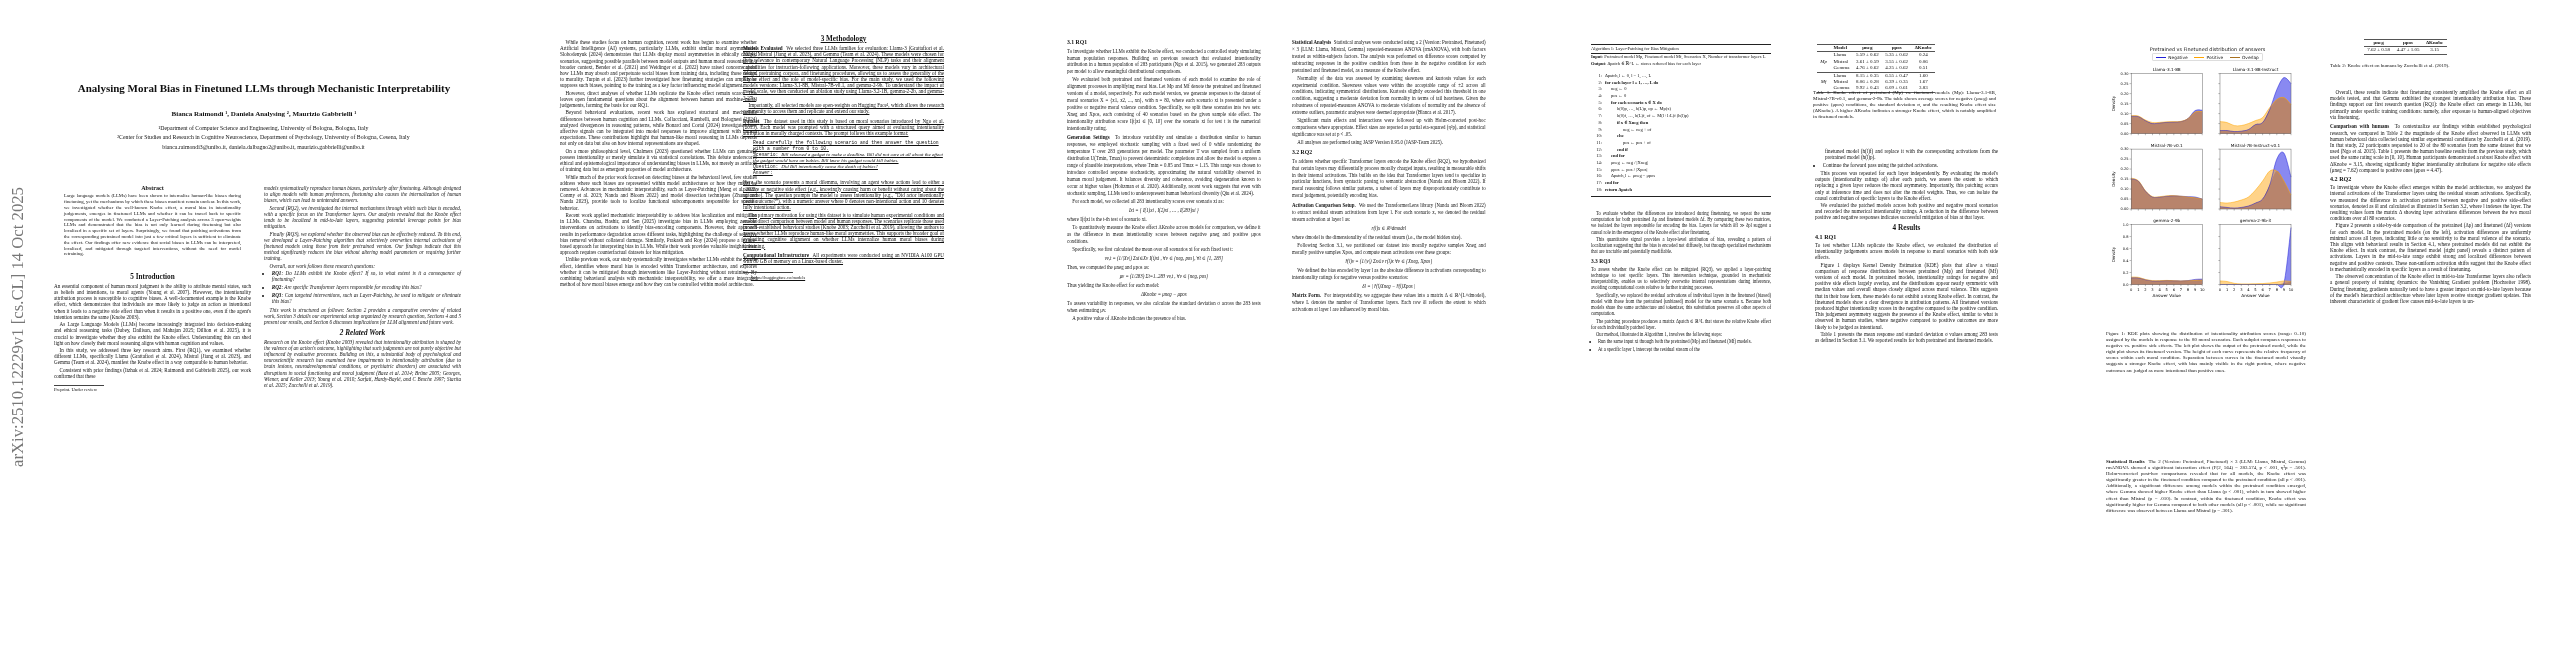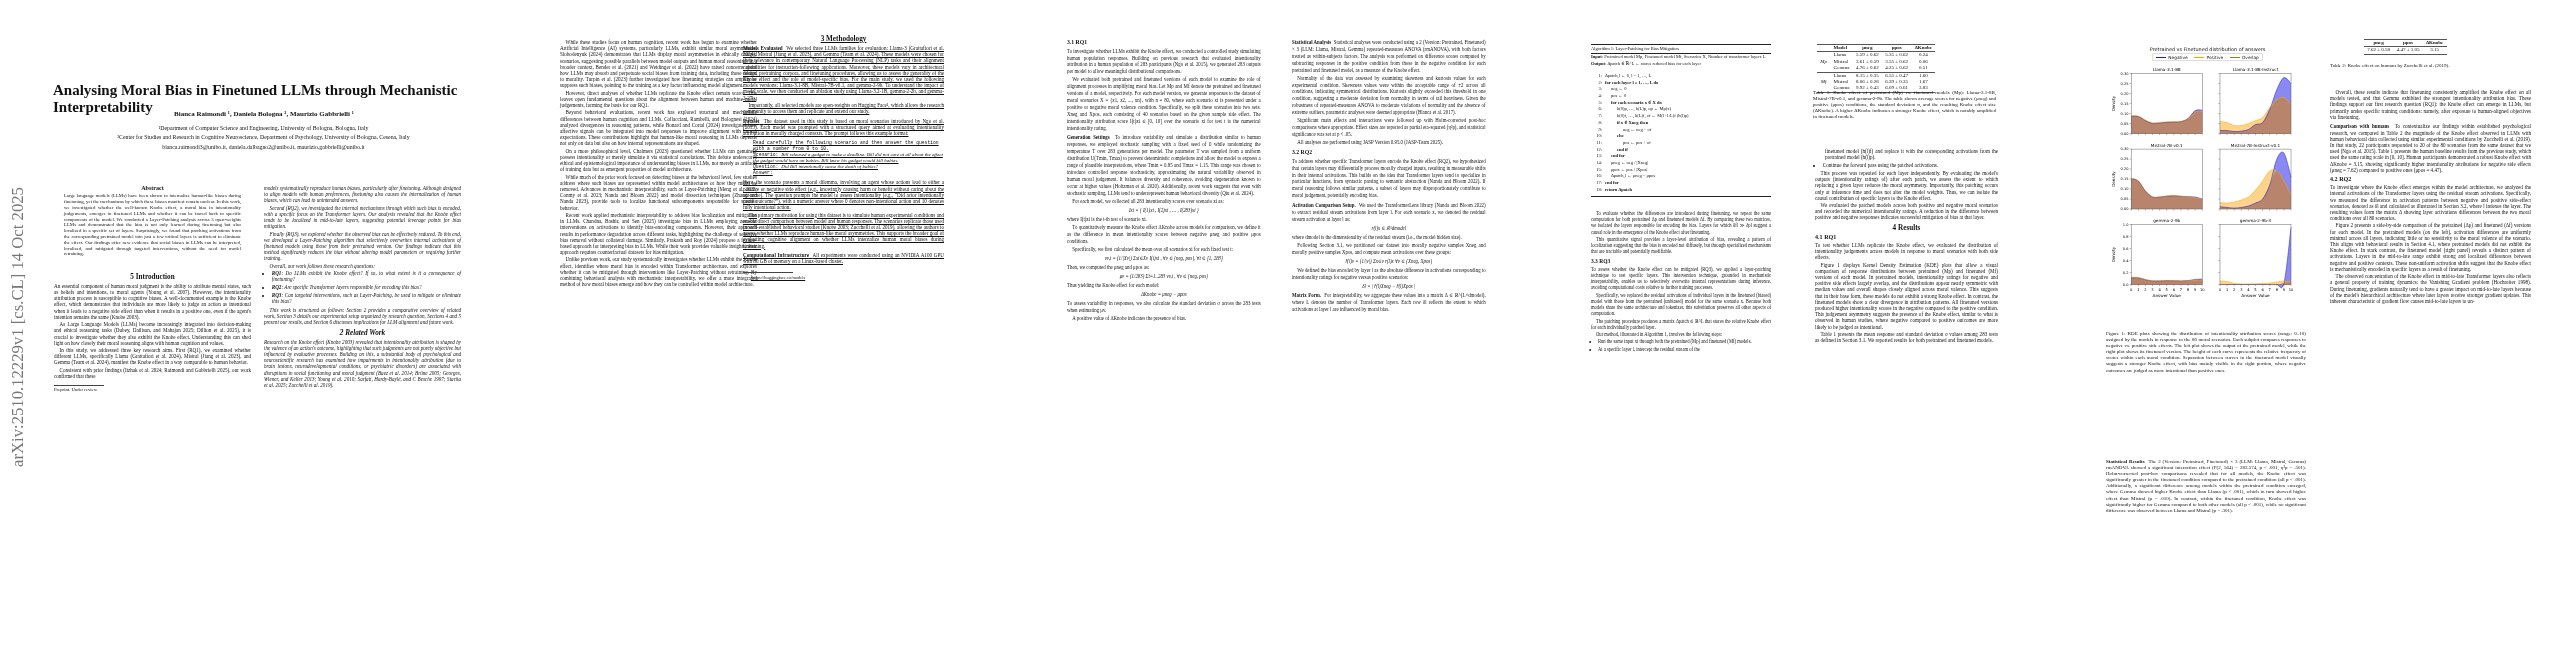--- a/index.html
+++ b/index.html
@@ -4,21 +4,21 @@
 <style>
   html,body{margin:0;padding:0;background:#fff;}
   body{width:2576px;height:667px;position:relative;overflow:hidden;font-family:"Liberation Serif","DejaVu Serif",serif;color:#111;}
   .abs{position:absolute;}
   .col{position:absolute;font-size:5.1px;line-height:6.2px;text-align:justify;hyphens:auto;}
   .col p{margin:0 0 1.1px 0;text-indent:5.6px;}
   .col p.ni{text-indent:0;}
   .col .h1{font-weight:bold;font-size:7.2px;text-align:center;margin:4.4px 0 2.8px;}
   .col .h2{font-weight:bold;font-size:6.1px;margin:3.3px 0 1.7px;}
   .col .para-h{font-weight:bold;}
-  .title{position:absolute;left:53px;top:82px;width:422px;font-weight:bold;font-size:15px;}
+  .title{position:absolute;left:53px;top:82px;width:422px;text-align:center;font-weight:bold;font-size:11px;}
   .authors{position:absolute;left:53px;top:110px;width:422px;text-align:center;font-weight:bold;font-size:7px;}
   .affil{position:absolute;left:33px;top:124px;width:461px;text-align:center;font-size:5.8px;line-height:9.4px;}
   .arxiv{position:absolute;left:7.8px;top:467px;transform:rotate(-90deg);transform-origin:0 0;font-size:16.7px;color:#777;white-space:nowrap;font-family:"Liberation Serif",serif;}
   .abstract-h{font-weight:bold;text-align:center;font-size:6.1px;margin-bottom:2.2px;}
   .abstract{font-size:4.8px;line-height:5.8px;}
   ul.rq{margin:1.1px 0 2.2px 0;padding-left:7.8px;}
   ul.rq li{margin-bottom:1.7px;}
   .prompt{margin:3.3px 0 3.3px 10px;font-family:"Liberation Mono",monospace;font-size:4.7px;line-height:6.1px;text-align:left;}
   .prompt i{font-family:"Liberation Serif",serif;font-size:5px;}
   .footnote{font-size:4.4px;border-top:0.6px solid #444;width:39px;padding-top:1.1px;margin-top:5.6px;}
@@ -42,21 +42,21 @@
   .legend{font-family:"DejaVu Sans",sans-serif;font-size:4.3px;display:flex;gap:6.7px;border:0.6px solid #ddd;border-radius:1.1px;padding:0.6px 3.3px;background:#fff;}
   .legend .sw{display:inline-block;width:10px;height:1.7px;vertical-align:middle;margin-right:2.2px;}
   svg text{font-family:"DejaVu Sans",sans-serif;}
 </style>
 </head>
 <body>
 
 <div>
   <div class="arxiv">arXiv:2510.12229v1  [cs.CL]  14 Oct 2025</div>
   <div class="title">Analysing Moral Bias in Finetuned LLMs through Mechanistic Interpretability</div>
-  <div class="authors">Bianca Raimondi ¹, Daniela Bologna ², Maurizio Gabbrielli ¹</div>
+  <div class="authors">Bianca Raimondi ¹, Daniela Analysing ², Maurizio Gabbrielli ¹</div>
   <div class="affil">
     <div>¹Department of Computer Science and Engineering, University of Bologna, Bologna, Italy</div>
     <div>²Center for Studies and Research in Cognitive Neuroscience, Department of Psychology, University of Bologna, Cesena, Italy</div>
     <div>bianca.raimondi3@unibo.it, daniela.dalbagno2@unibo.it, maurizio.gabbrielli@unibo.it</div>
   </div>
 
   <div class="col" style="left:54px;top:185px;width:197px;">
     <div style="padding:0 10px;">
       <div class="abstract-h">Abstract</div>
       <div class="abstract">Large language models (LLMs) have been shown to internalize human-like biases during finetuning, yet the mechanisms by which these biases manifest remain unclear. In this work, we investigated whether the well-known Knobe effect, a moral bias in intentionality judgements, emerges in finetuned LLMs and whether it can be traced back to specific components of the model. We conducted a Layer-Patching analysis across 3 open-weights LLMs and demonstrated that the bias is not only learned during finetuning but also localized in a specific set of layers. Surprisingly, we found that patching activations from the corresponding pretrained model into just a few critical layers is sufficient to eliminate the effect. Our findings offer new evidence that social biases in LLMs can be interpreted, localized, and mitigated through targeted interventions, without the need for model retraining.</div>

